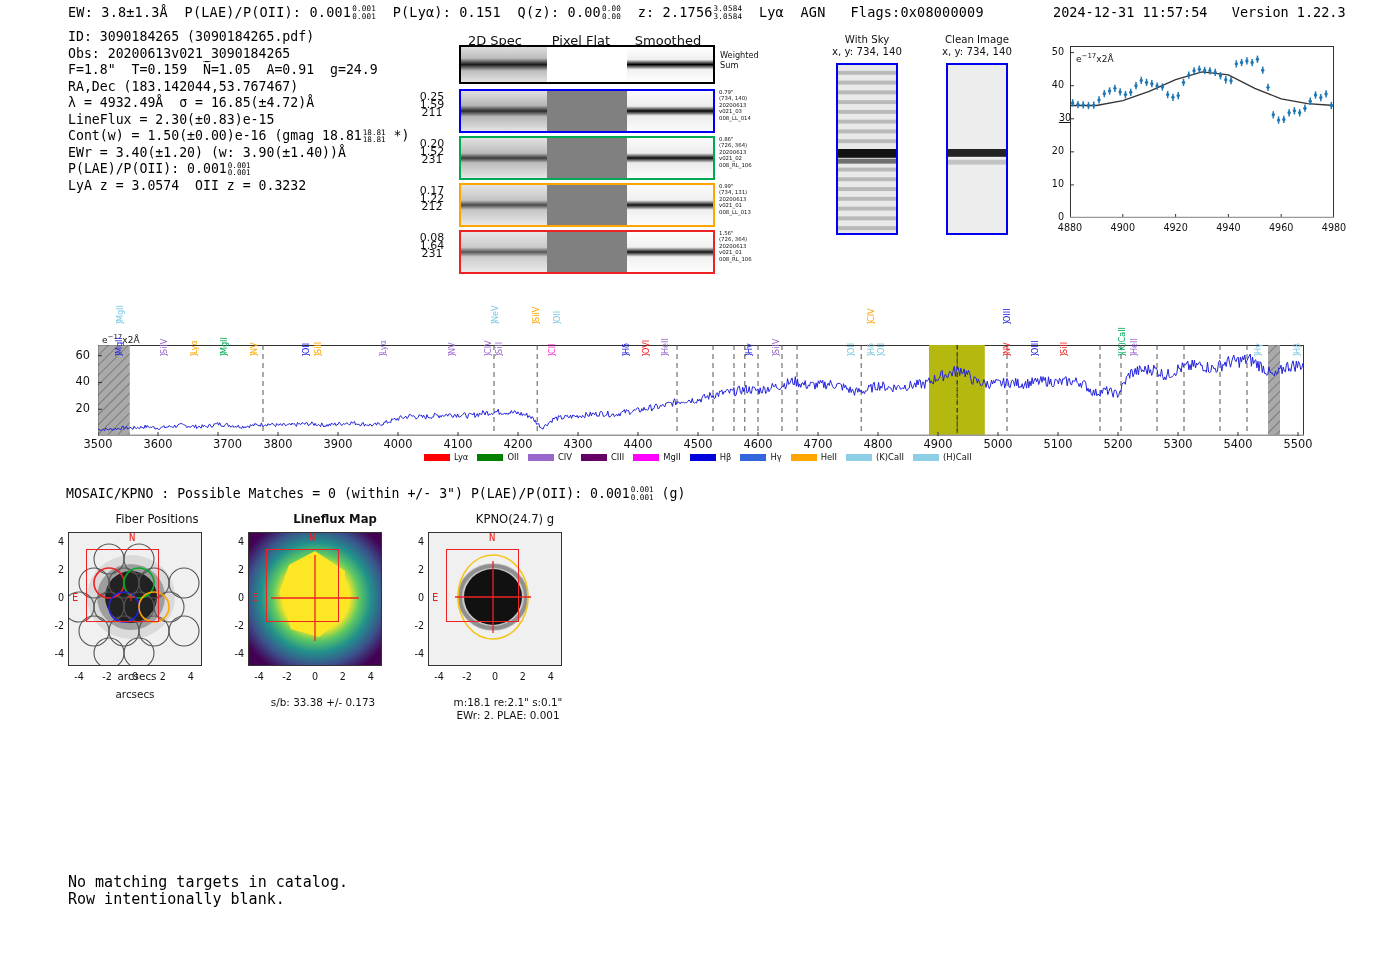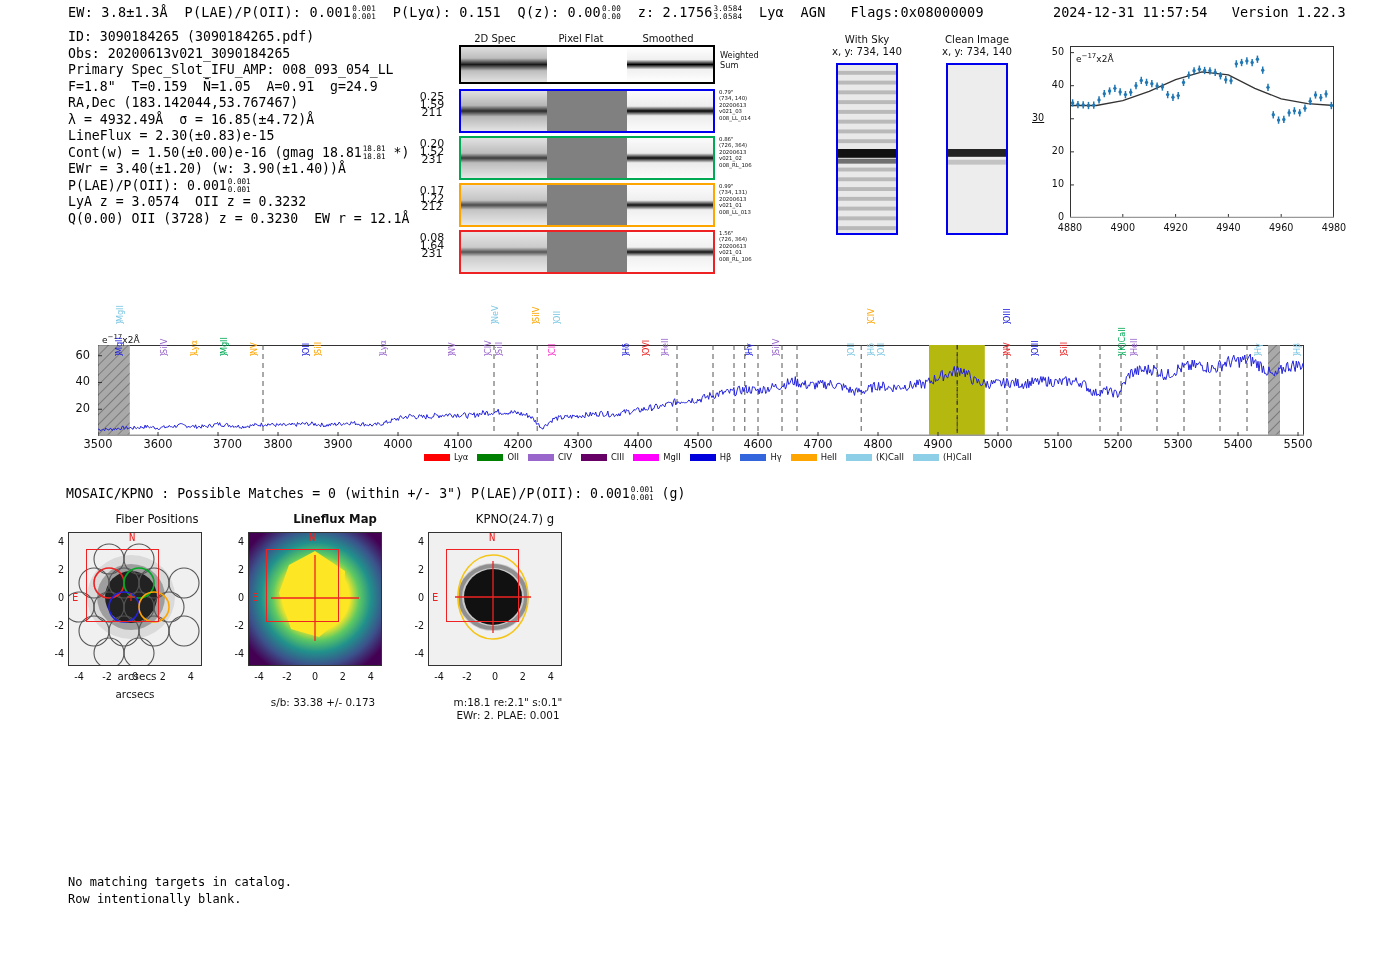--- a/index.html
+++ b/index.html
@@ -18,21 +18,21 @@
            line-height:1.02;text-align:left;margin-left:1px;}
 
   
   #info{left:68px;top:29px;font-size:13.2px;line-height:16.55px;}
   #info div{white-space:pre;}
   .small-sup{font-size:8px;vertical-align:super;}
   .italic{font-style:italic;}
 
   
   #specpanel{left:420px;top:33px;width:340px;height:225px;}
-  .sp-title{position:absolute;font-size:10px;color:#111;}
+  .sp-title{position:absolute;font-size:13px;color:#111;}
   .rowbox{position:absolute;box-sizing:border-box;}
   .rowlab{position:absolute;font-size:11px;line-height:8.2px;color:#111;text-align:center;}
   .rowlab-r{position:absolute;font-size:5.4px;line-height:6.4px;color:#111;text-align:left;}
   .wsum{position:absolute;font-size:8.2px;line-height:9.6px;color:#111;}
 
   
   .cut-title{position:absolute;font-size:10.2px;text-align:center;line-height:12.4px;color:#111;}
   .cut-box{position:absolute;border:2.4px solid #0000ee;box-sizing:border-box;}
 
   
@@ -55,21 +55,21 @@
 
   
   #mosaicline{left:66px;top:486px;font-size:13.2px;}
   .panel-title{position:absolute;font-size:11.6px;text-align:center;color:#111;}
   .p-axbox{position:absolute;border:1px solid #333;box-sizing:border-box;overflow:hidden;}
   .p-tick{position:absolute;font-size:9.6px;color:#111;}
   .p-cap{position:absolute;font-size:10.4px;text-align:center;color:#111;line-height:13px;}
   .redsq{position:absolute;border:1.4px solid #ee2222;box-sizing:border-box;}
   .redtxt{position:absolute;color:#ee2222;font-size:10.5px;}
 
-  #blankrow{left:68px;top:874px;font-size:12px;line-height:17px;}
+  #blankrow{left:68px;top:874px;font-size:15px;line-height:17px;}
   #blankrow div{white-space:pre;}
 </style>
 </head>
 <body>
 
 <div class="abs mono nowrap" id="hdr-left">
   <span>EW: 3.8±1.3Å</span>&nbsp;
   <span>P(LAE)/P(OII): 0.001</span><span class="sup-sub"><span>0.001</span><br><span>0.001</span></span>&nbsp;
   <span>P(Lyα): 0.151</span>&nbsp;
   <span>Q(z): 0.00</span><span class="sup-sub"><span>0.00</span><br><span>0.00</span></span>&nbsp;
@@ -79,30 +79,28 @@
   <span>Flags:0x08000009</span>
 </div>
 <div class="abs mono nowrap" id="hdr-right">
   <span>2024-12-31 11:57:54</span>&nbsp;&nbsp;
   <span>Version 1.22.3</span>
 </div>
 
 <div class="abs mono" id="info">
   <div>ID: 3090184265 (3090184265.pdf)</div>
   <div>Obs: 20200613v021_3090184265</div>
-  <div>Primary Spec_Slot_IFU_AMP: 008_093_054_LL</div>
   <div>F=1.8"  T=0.159  N̄=1.05  A=0.91  g=24.9</div>
   <div>RA,Dec (183.142044,53.767467)</div>
   <div>λ = 4932.49Å  σ = 16.85(±4.72)Å</div>
   <div>LineFlux = 2.30(±0.83)e-15</div>
   <div><span>Cont(w) = 1.50(±0.00)e-16 (gmag 18.81</span><span class="sup-sub"><span>18.81</span><br><span>18.81</span></span> <span>*)</span></div>
   <div>EWr = 3.40(±1.20) (w: 3.90(±1.40))Å</div>
   <div><span>P(LAE)/P(OII): 0.001</span><span class="sup-sub"><span>0.001</span><br><span>0.001</span></span></div>
   <div>LyA z = 3.0574  OII z = 0.3232</div>
-  <div>Q(0.00) OII (3728) z = 0.3230  EW r = 12.1Å</div>
 </div>
 
 <div class="abs" id="specpanel">
   <div class="sp-title sans" style="left:39px;top:0;width:72px;text-align:center;">2D Spec</div>
   <div class="sp-title sans" style="left:125px;top:0;width:72px;text-align:center;">Pixel Flat</div>
   <div class="sp-title sans" style="left:212px;top:0;width:72px;text-align:center;">Smoothed</div>
 
   <div class="rowbox" style="left:39px;top:12px;width:256px;height:39px;border:2px solid #000;">
     <svg width="252" height="35" viewBox="0 0 252 35" preserveAspectRatio="none">
       <defs>
@@ -429,21 +427,21 @@
       <line x1="52.800000000000004" y1="172" x2="52.800000000000004" y2="168" stroke="#333" stroke-width="1"></line>
       <line x1="105.60000000000001" y1="172" x2="105.60000000000001" y2="168" stroke="#333" stroke-width="1"></line>
       <line x1="158.4" y1="172" x2="158.4" y2="168" stroke="#333" stroke-width="1"></line>
       <line x1="211.20000000000002" y1="172" x2="211.20000000000002" y2="168" stroke="#333" stroke-width="1"></line>
       <line x1="264" y1="172" x2="264" y2="168" stroke="#333" stroke-width="1"></line>
       <line x1="0" y1="172" x2="264" y2="172" stroke="#999" stroke-width="2.5"></line>
     </svg>
 <div class="ticklab sans" style="left: 6px; top: 171px; width: 26px; text-align: right;">0</div>
     <div class="ticklab sans" style="left: 6px; top: 137.923px; width: 26px; text-align: right;">10</div>
     <div class="ticklab sans" style="left: 6px; top: 104.846px; width: 26px; text-align: right;">20</div>
-    <div class="ticklab sans" style="left: 0; top: 71.7692px; width: 26px; text-align: left; text-decoration: underline;">30</div>
+    <div class="ticklab sans" style="left: 20px; top: 71.7692px; width: 26px; text-align: center; text-decoration: underline;">30</div>
     <div class="ticklab sans" style="left: 6px; top: 38.6923px; width: 26px; text-align: right;">40</div>
     <div class="ticklab sans" style="left: 6px; top: 5.61538px; width: 26px; text-align: right;">50</div>
     <div class="ticklab sans" style="left: 20px; top: 182px; width: 36px; text-align: center;">4880</div>
     <div class="ticklab sans" style="left: 72.8px; top: 182px; width: 36px; text-align: center;">4900</div>
     <div class="ticklab sans" style="left: 125.6px; top: 182px; width: 36px; text-align: center;">4920</div>
     <div class="ticklab sans" style="left: 178.4px; top: 182px; width: 36px; text-align: center;">4940</div>
     <div class="ticklab sans" style="left: 231.2px; top: 182px; width: 36px; text-align: center;">4960</div>
     <div class="ticklab sans" style="left: 284px; top: 182px; width: 36px; text-align: center;">4980</div>
   </div>
 

